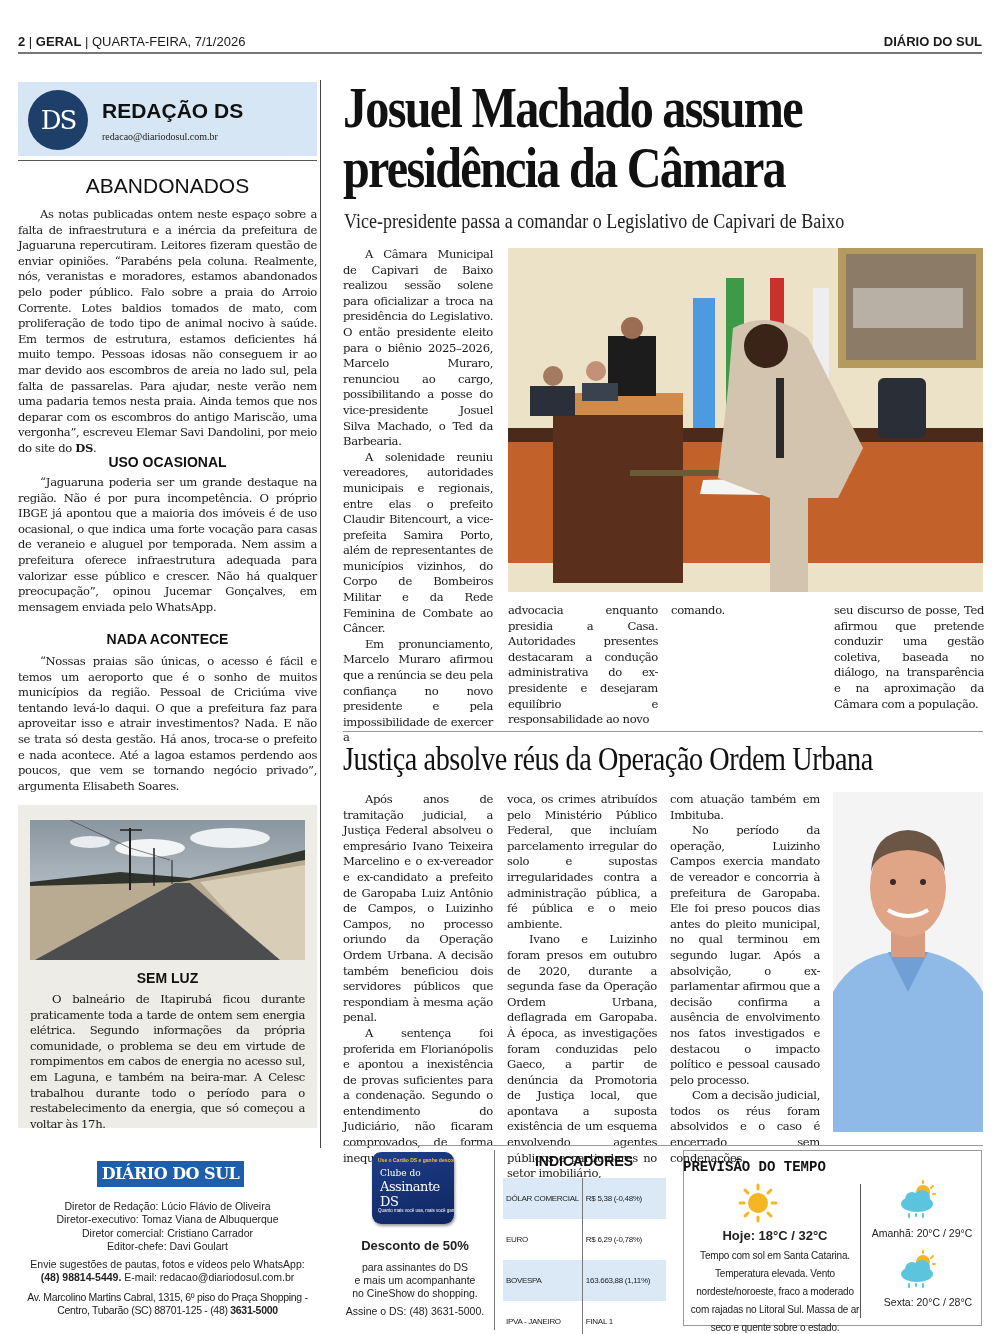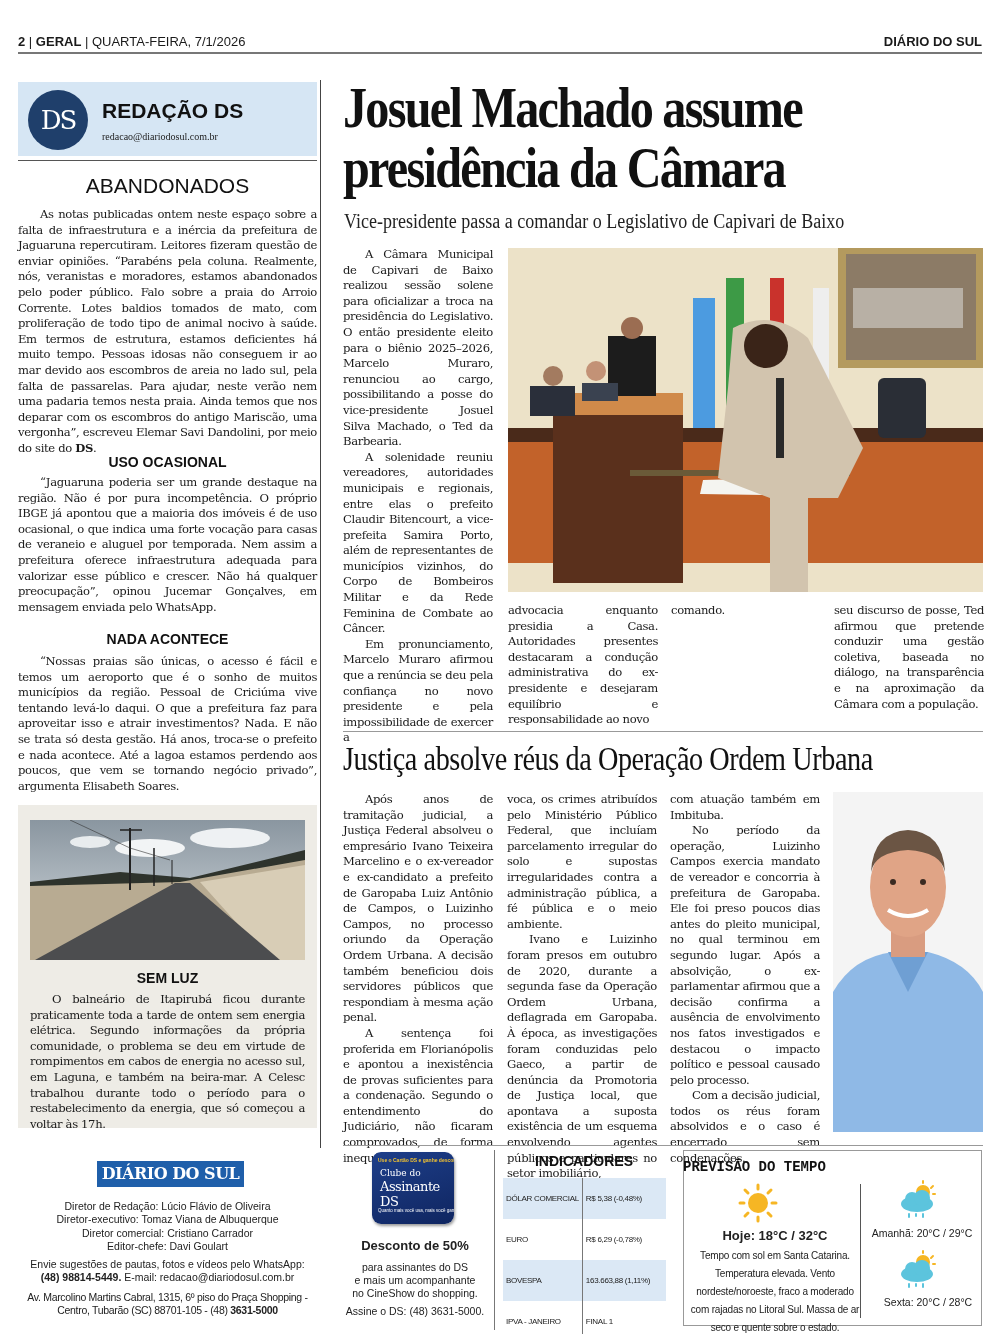--- a/index.html
+++ b/index.html
@@ -127,21 +127,21 @@
   <div>Diretor-executivo: Tomaz Viana de Albuquerque</div>
   <div>Diretor comercial: Cristiano Carrador</div>
   <div>Editor-chefe: Davi Goulart</div>
 </div>
 <div class="foot" style="top:1258px;text-align:center;">
   <div>Envie sugestões de pautas, fotos e vídeos pelo WhatsApp:</div>
   <div><b>(48) 98814-5449.</b> <span>E-mail: redacao@diariodosul.com.br</span></div>
 </div>
 <div class="foot" style="top:1291px;letter-spacing:-0.3px;">
   <div>Av. Marcolino Martins Cabral, 1315, 6º piso do Praça Shopping -</div>
-  <div><span>Centro, Tubarão (SC) 88701-105 - (48)</span> <b>3631-5000</b></div>
+  <div><span>Centro, Tubarão (SC) 88701-125 - (48)</span> <b>3631-5000</b></div>
 </div>
 
 <div id="main-h1" class="abs">
   <div>Josuel Machado assume</div>
   <div>presidência da Câmara</div>
 </div>
 <div id="main-sub" class="abs">Vice-presidente passa a comandar o Legislativo de Capivari de Baixo</div>
 
 <div class="body-text" style="left:343px;top:247px;width:150px;">
   <p>A Câmara Municipal de Capivari de Baixo realizou sessão solene para oficializar a troca na presidência do Legislativo. O então presidente eleito para o biênio 2025–2026, Marcelo Muraro, renunciou ao cargo, possibilitando a posse do vice-presidente Josuel Silva Machado, o Ted da Barbearia.</p>

